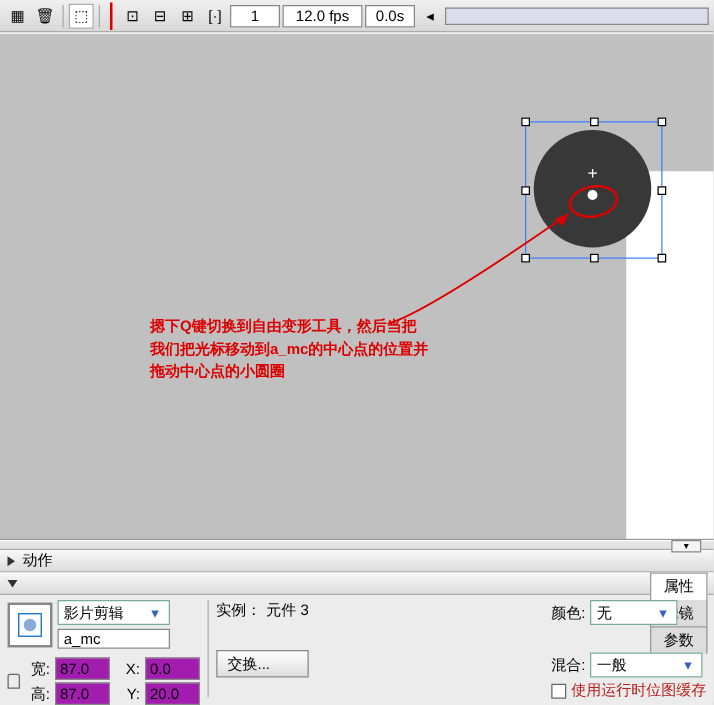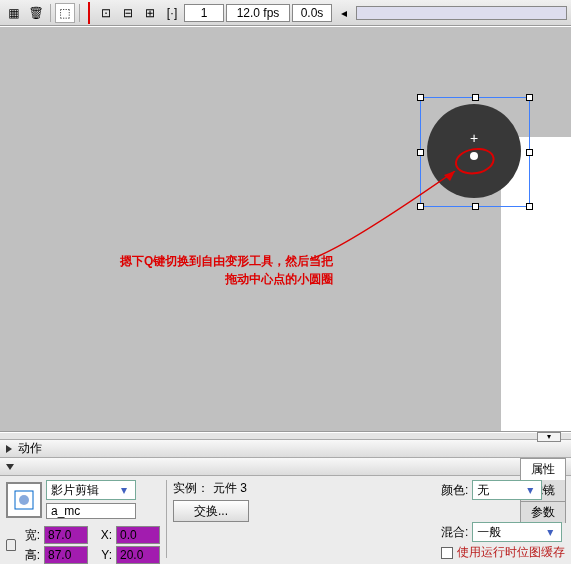--- a/index.html
+++ b/index.html
@@ -11,38 +11,38 @@
 .tb-field { height: 18px; border: 1px solid #888; background: #fff; padding: 0 4px; display: inline-flex; align-items: center; min-width: 40px; justify-content: center; }
 .red-bar { width: 2px; height: 22px; background: #d00; margin: 0 4px; }
 .stage-wrap { position: relative; height: 406px; background: #c0c0c0; border-top: 1px solid #fff; border-bottom: 1px solid #999; }
 .white-area { position: absolute; right: 0; top: 110px; bottom: 0; width: 70px; background: #fff; }
 .circle-box { position: absolute; left: 420px; top: 70px; width: 110px; height: 110px; border: 1px solid #4080ff; }
 .circle { position: absolute; left: 6px; top: 6px; width: 94px; height: 94px; border-radius: 50%; background: #383838; }
 .center-cross { position: absolute; left: 50%; top: 36%; color: #fff; font-size: 14px; transform: translate(-50%,-50%); }
 .center-dot { position: absolute; left: 50%; top: 55%; width: 8px; height: 8px; background: #fff; border-radius: 50%; transform: translate(-50%,-50%); }
 .red-circle { position: absolute; left: 50%; top: 55%; width: 40px; height: 26px; border: 2px solid #d00; border-radius: 50%; transform: translate(-48%,-30%) rotate(-10deg); }
 .handle { position: absolute; width: 7px; height: 7px; background: #fff; border: 1px solid #000; }
-.hint { position: absolute; left: 120px; top: 225px; color: #d00; font-size: 13px; font-weight: bold; line-height: 18px; text-align: right; }
+.hint { position: absolute; left: 120px; top: 225px; color: #d00; font-size: 13px; font-weight: bold; line-height: 18px; }
 .arrow-line { position: absolute; left: 310px; top: 144px; width: 150px; height: 90px; pointer-events: none; }
 .panel-sep { height: 8px; background: #e4e4e4; border-top: 1px solid #fff; border-bottom: 1px solid #aaa; position: relative; }
 .panel-sep .drop { position: absolute; right: 10px; top: -1px; width: 24px; height: 10px; border: 1px solid #888; background: #f4f4f4; font-size: 8px; text-align: center; line-height: 8px; }
 .panel-hdr { height: 18px; background: linear-gradient(#f8f8f8,#dcdcdc); border-bottom: 1px solid #aaa; display: flex; align-items: center; padding: 0 6px; gap: 6px; }
 .tri { display: inline-block; border-style: solid; }
 .tri-r { border-width: 4px 0 4px 6px; border-color: transparent transparent transparent #333; }
 .tri-d { border-width: 6px 4px 0 4px; border-color: #333 transparent transparent transparent; }
 .tabs { height: 20px; display: flex; align-items: flex-end; padding-left: 8px; gap: 0; border-bottom: 1px solid #999; background: #e8e8e8; flex-direction: column; }
 .tab { padding: 2px 10px; border: 1px solid #999; border-bottom: none; background: #ddd; margin-right: -1px; }
 .tab.active { background: #fff; position: relative; top: 1px; }
 .props { height: 86px; background: #ececec; display: flex; padding: 4px 6px; gap: 6px; }
 .icon-prev { width: 36px; height: 36px; border: 2px solid #888; background: #fff; display: flex; align-items: center; justify-content: center; }
 .col { display: flex; flex-direction: column; gap: 3px; }
 .sel { height: 20px; border: 1px solid #7a9; background: #fff; display: flex; align-items: center; padding: 0 4px; min-width: 90px; justify-content: space-between; }
 .sel .dd { width: 14px; text-align: center; color: #4060c0; }
 .inp { height: 16px; border: 1px solid #888; background: #fff; padding: 0 4px; display: flex; align-items: center; min-width: 84px; }
-.btn { height: 22px; border: 1px solid #888; background: linear-gradient(#fff,#ddd); padding: 0 20px; display: inline-flex; align-items: center; }
+.btn { height: 22px; border: 1px solid #888; background: linear-gradient(#fff,#ddd); padding: 0 8px; display: inline-flex; align-items: center; margin-top: 20px; }
 .dims { display: flex; gap: 4px; align-items: center; }
 .dims .lbl { width: 20px; text-align: right; }
 .dims .num { width: 44px; height: 18px; border: 1px solid #888; background: #a21caf; padding: 0 3px; display: flex; align-items: center; }
 .lock { width: 10px; height: 12px; border: 1px solid #666; border-radius: 2px 2px 0 0; }
 .row { display: flex; align-items: center; gap: 4px; }
 .chk { width: 12px; height: 12px; border: 1px solid #666; background: #fff; }
 .vline { width: 1px; background: #aaa; align-self: stretch; }
 </style>
 </head>
 <body>
@@ -81,20 +81,21 @@
     <span class="handle" style="left:50%;bottom:-4px;margin-left:-3px"></span>
     <span class="handle" style="left:-4px;bottom:-4px"></span>
     <span class="handle" style="left:-4px;top:50%;margin-top:-3px"></span>
   </div>
   <svg class="arrow-line">
     <path d="M 0 88 Q 30 80 145 0" stroke="#d00" stroke-width="1.5" fill="none"></path>
     <path d="M 145 0 L 134 4 L 140 10 Z" fill="#d00"></path>
   </svg>
   <div class="hint">
     <div>摁下Q键切换到自由变形工具，然后当把</div>
+    <div>我们把光标移动到a_mc的中心点的位置并</div>
     <div>拖动中心点的小圆圈</div>
   </div>
 </div>
 
 <div class="panel-sep">
     <span class="drop">▾</span>
   </div>
 
 <div class="panel-hdr">
   <span class="tri tri-r"></span>

